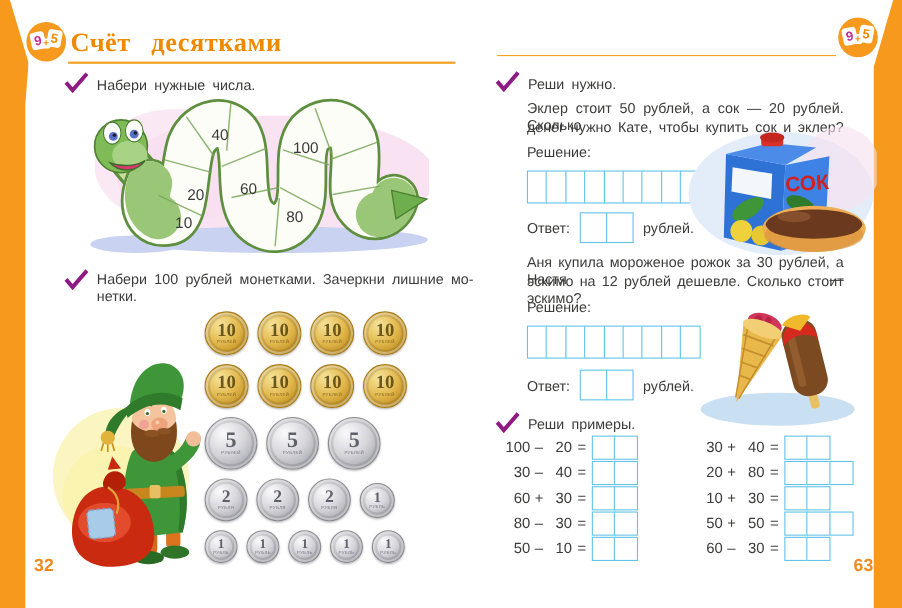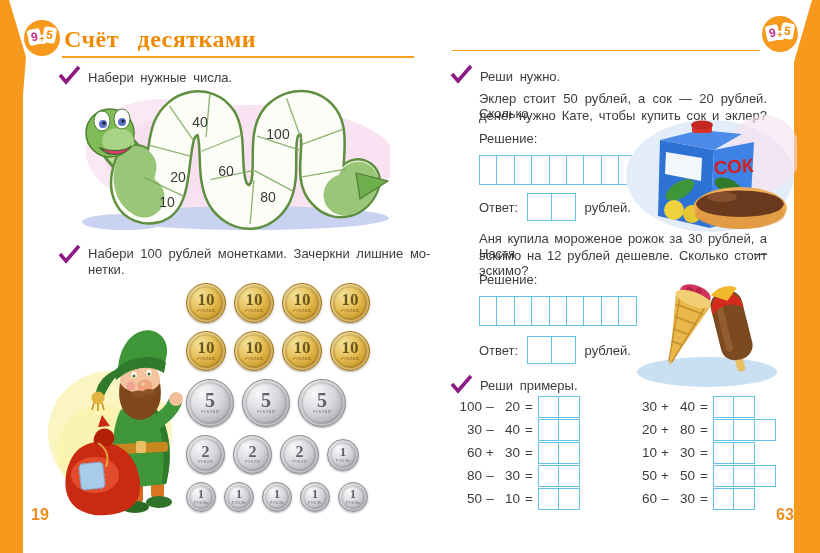--- a/index.html
+++ b/index.html
@@ -272,21 +272,21 @@
           <div class="coin-num" style="font-size: 12px;">1</div>
           <div class="coin-unit">РУБЛЬ</div>
         </div>
         <div class="coin silver" style="height: 28px; width: 28px;">
           <div class="coin-num" style="font-size: 12px;">1</div>
           <div class="coin-unit">РУБЛЬ</div>
         </div>
       </div>
     </div>
 
-  <div class="pagenum" style="left:31px;top:506px;">19</div>
+  <div class="pagenum" style="left:31px;top:506px;">32</div>
 
   <svg class="check" style="left:450px;top:64px;" viewBox="0 0 24 20">
     <polyline points="2,10 8,17 21,2" fill="none" stroke="#8E1A83" stroke-width="3.6"></polyline>
   </svg>
   <div class="tlabel" style="left:480px;top:69px;">Реши нужно.</div>
 
   <div class="pline" style="left:479px;top:91px;">Эклер стоит 50 рублей, а сок — 20 рублей. Сколько</div>
   <div class="pline" style="left:479px;top:108px;">денег нужно Кате, чтобы купить сок и эклер?</div>
   <div class="tlabel" style="left:479px;top:131px;">Решение:</div>
   <div class="cells" style="position:absolute;left:479px;top:155px;">

